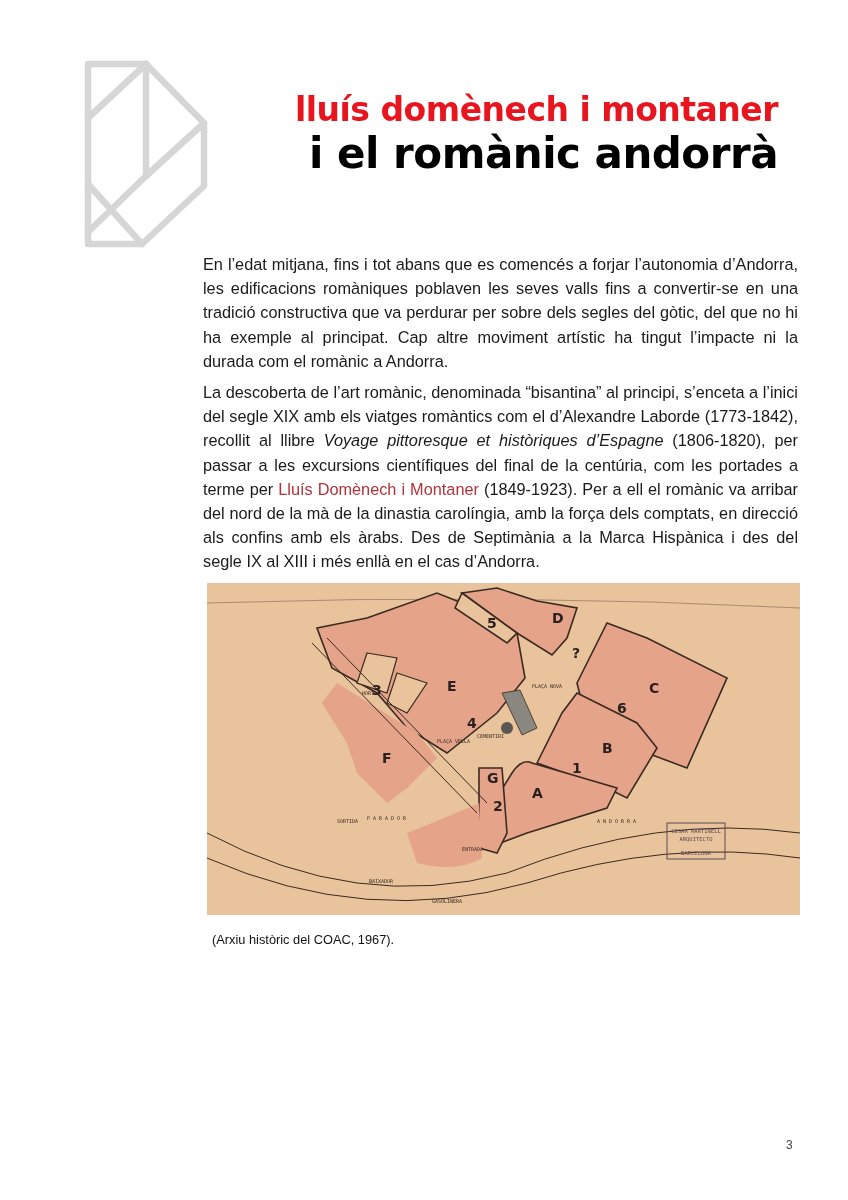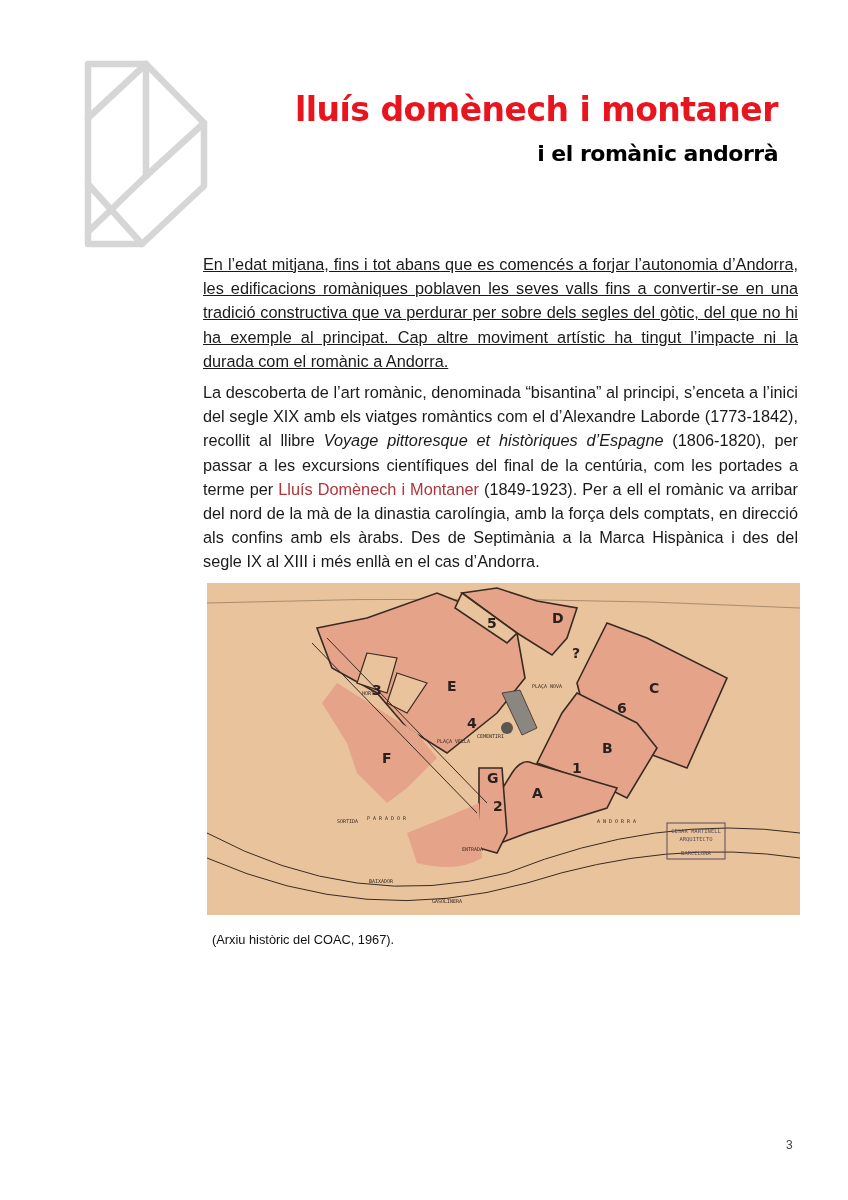--- a/index.html
+++ b/index.html
@@ -1,22 +1,22 @@
 <!DOCTYPE html>
 <html><head>
 <meta charset="utf-8">
 <style>
   html, body { margin: 0; padding: 0; background: #ffffff; }
   body { width: 848px; height: 1200px; position: relative; overflow: hidden; font-family: "Liberation Sans", sans-serif; color: #1a1a1a; }
   .logo { position: absolute; left: 80px; top: 58px; width: 135px; height: 190px; }
   .title { position: absolute; right: 70px; top: 88px; text-align: right; font-family: "DejaVu Sans", sans-serif; font-weight: bold; letter-spacing: -0.5px; }
   .title .t1 { color: #e8141e; font-size: 33px; line-height: 44px; }
-  .title .t2 { color: #000000; font-size: 22px; line-height: 44px; }
+  .title .t2 { color: #000000; font-size: 42px; line-height: 44px; }
   .body-text { position: absolute; left: 203px; width: 595px; font-size: 16.3px; line-height: 24.2px; text-align: justify; color: #1a1a1a; }
-  .p1 { top: 252px; text-decoration: underline; }
+  .p1 { top: 252px; }
   .p2 { top: 380px; }
   .body-text p { margin: 0; }
   .link { color: #b0343a; }
   em { }
   .map { position: absolute; left: 207px; top: 583px; width: 593px; height: 332px; background: #e8c39b; }
   .map svg { display: block; }
   .caption { position: absolute; left: 212px; top: 930px; width: 600px; font-size: 12.8px; line-height: 20px; color: #111; }
   .page-number { position: absolute; left: 786px; top: 1138px; font-size: 12px; color: #444; }
 </style>
 </head>

